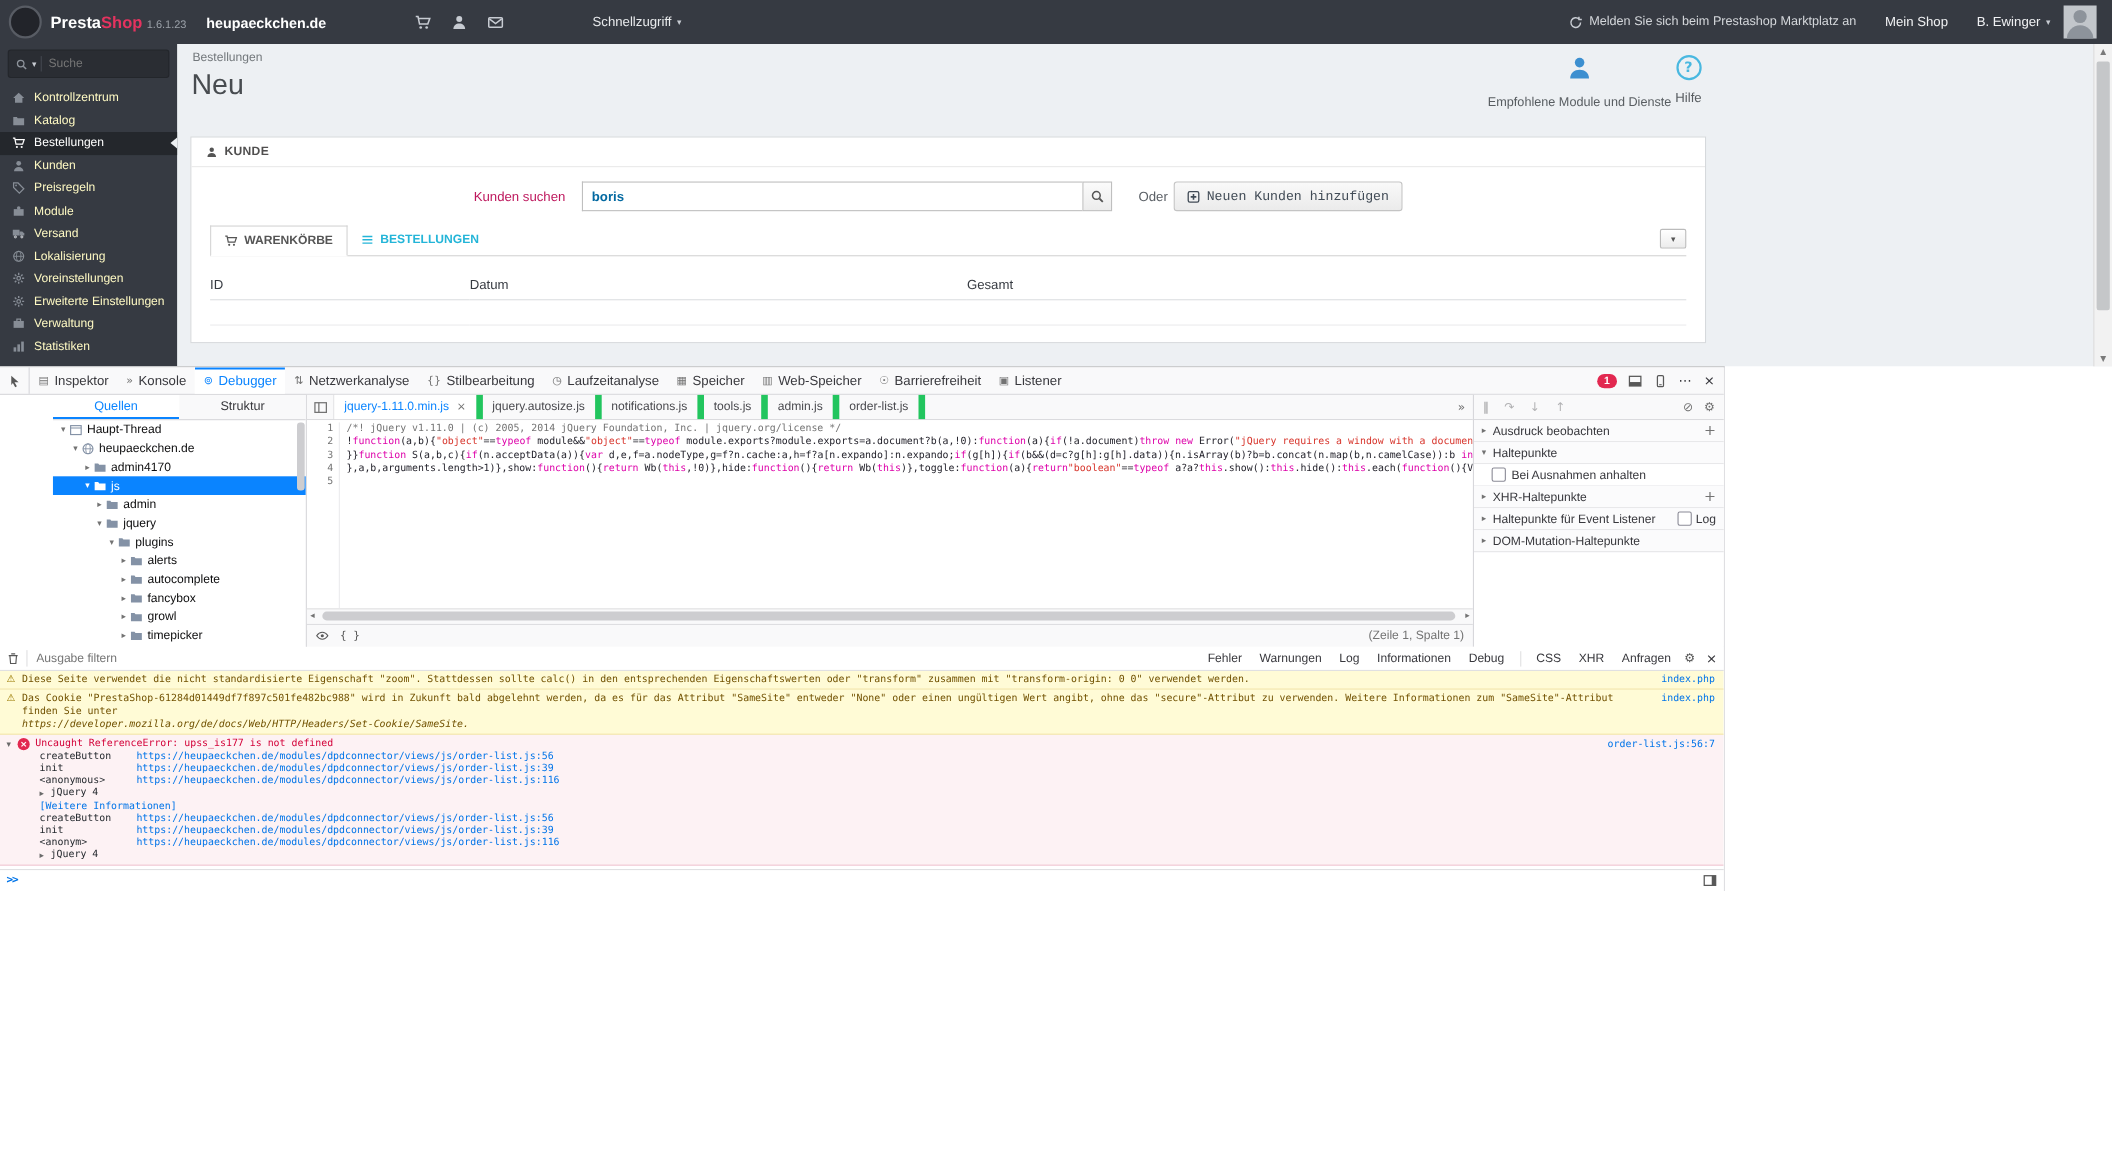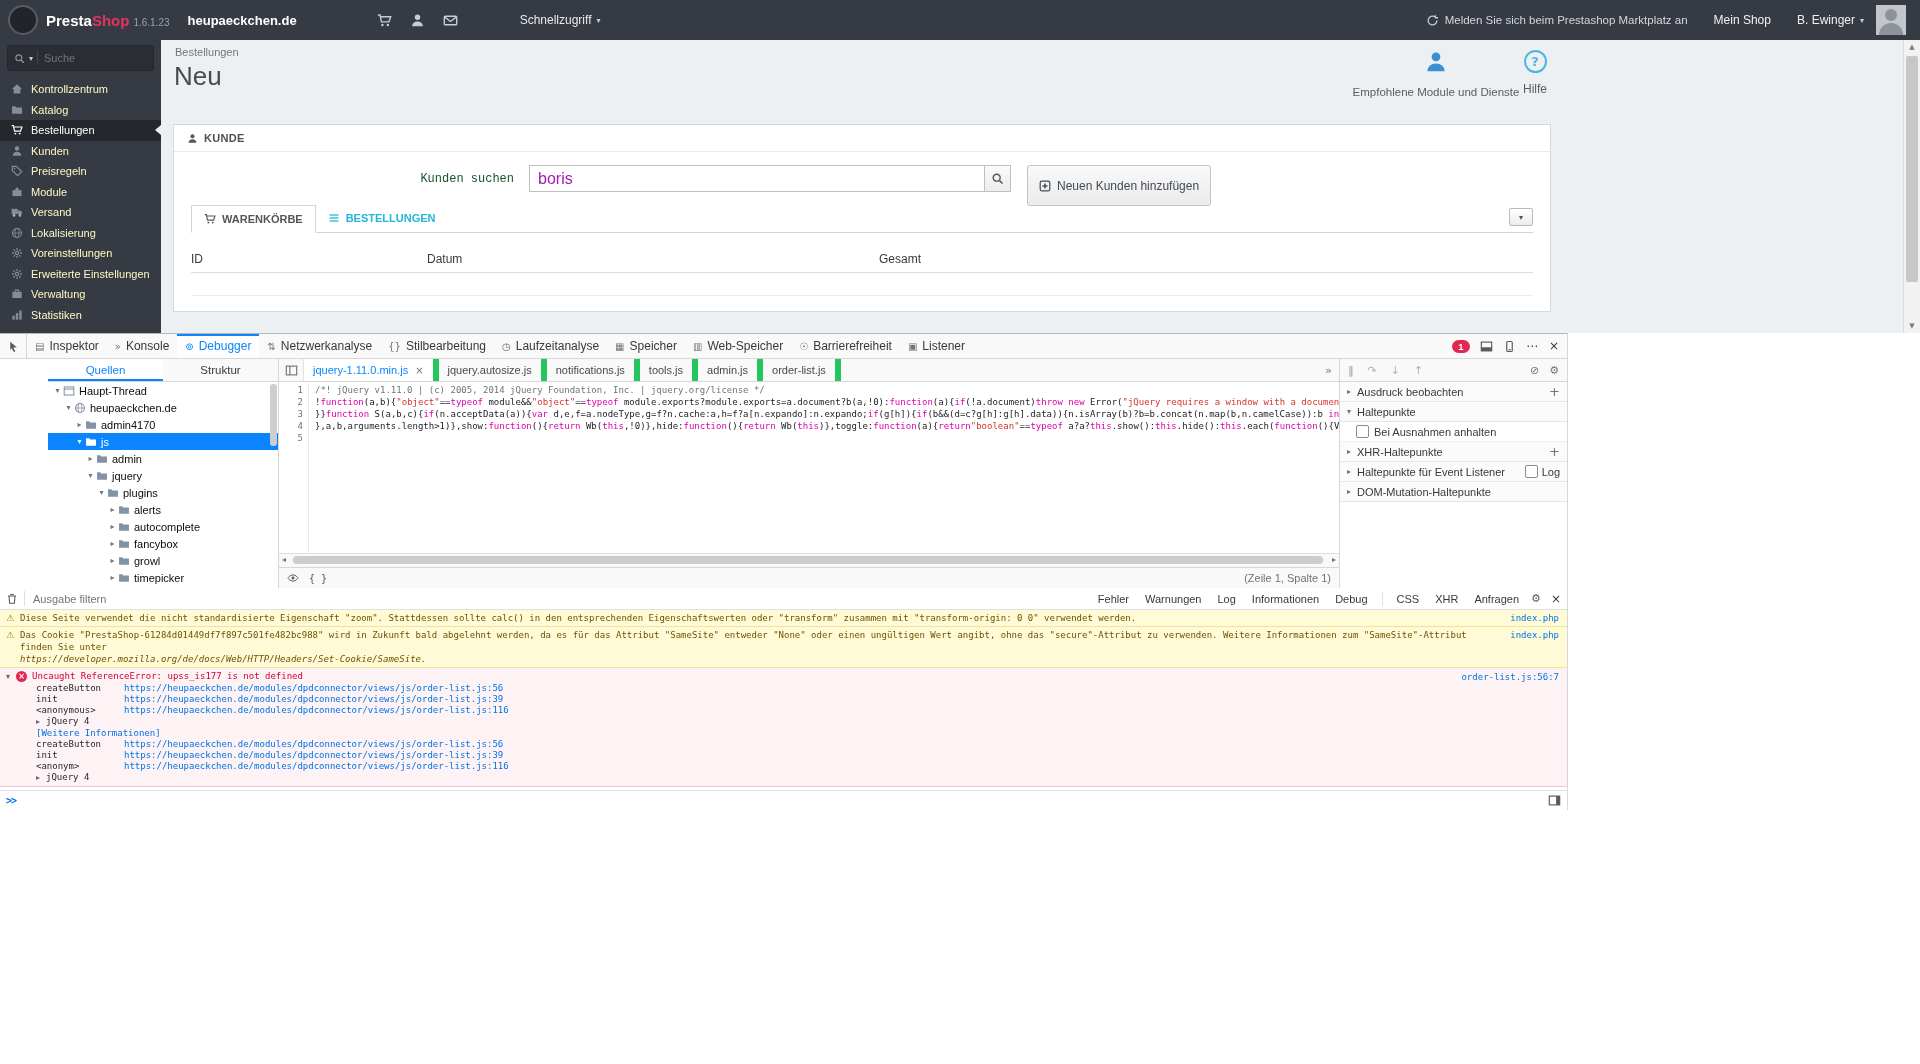--- a/index.html
+++ b/index.html
@@ -11,21 +11,21 @@
 
   
   .topbar{position:absolute;left:0;top:0;width:1920px;height:40px;background:#363a42;display:flex;align-items:center;color:#fff;}
   .logo{width:26px;height:26px;border-radius:50%;background:#22242a;border:2px solid #585c64;margin-left:8px;flex:0 0 auto;}
   .brand{margin-left:8px;font-size:15px;font-weight:bold;white-space:nowrap;}
   .brand .shop{color:#e4335f;}
   .brand .ver{font-size:10px;font-weight:normal;color:#9aa0a8;margin-left:4px;}
   .shopname{margin-left:18px;font-size:13px;font-weight:bold;}
   .tb-icons{display:flex;gap:18px;margin-left:80px;color:#c7cbd2;}
   .tb-icons .ic{width:15px;height:15px;cursor:pointer;}
-  .quick{margin-left:62px;font-size:12px;color:#e8eaec;display:flex;align-items:center;gap:5px;cursor:pointer;}
+  .quick{margin-left:81px;font-size:12px;color:#e8eaec;display:flex;align-items:center;gap:5px;cursor:pointer;}
   .tb-right{margin-left:auto;display:flex;align-items:center;font-size:11.5px;color:#d4d7db;}
   .mkt{display:flex;align-items:center;gap:6px;cursor:pointer;}
   .mkt .ic{width:13px;height:13px;color:#c7cbd2;}
   .myshop{margin-left:26px;font-size:12px;color:#f0f1f3;cursor:pointer;}
   .userbox{margin-left:26px;font-size:12px;color:#f0f1f3;display:flex;align-items:center;gap:5px;cursor:pointer;}
   .avatar{width:30px;height:30px;background:#c2c6cb;margin-left:12px;margin-right:14px;position:relative;overflow:hidden;}
   .avatar::before{content:"";position:absolute;left:9px;top:4px;width:12px;height:12px;border-radius:50%;background:#8d939b;}
   .avatar::after{content:"";position:absolute;left:3px;top:18px;width:24px;height:14px;border-radius:12px 12px 0 0;background:#8d939b;}
   .caret{font-size:8px;color:#c7cbd2;}
 
@@ -52,26 +52,26 @@
   .hdr-modules .lbl{margin-top:8px;font-size:11.5px;color:#585d61;white-space:nowrap;}
   .hdr-help{position:absolute;left:1352px;top:10px;width:44px;text-align:center;cursor:pointer;}
   .help-ic{display:inline-block;width:19px;height:19px;border-radius:50%;border:2px solid #49b8e0;color:#49b8e0;font-weight:bold;font-size:13px;line-height:19px;}
   .hdr-help .lbl{margin-top:9px;font-size:12px;color:#585d61;}
 
   .panel{position:absolute;left:12px;top:84px;width:1376px;height:186px;background:#fff;border:1px solid #d6d9dc;}
   .panel-h{height:26px;display:flex;align-items:center;gap:6px;padding:0 13px;border-bottom:1px solid #e9e9e9;color:#504f4f;}
   .panel-h .ic{width:11px;height:11px;color:#555;}
   .panel-h .t{font-size:11px;font-weight:bold;letter-spacing:.3px;}
   .form-row{position:relative;margin-top:13px;height:28px;}
-  .form-row label{position:absolute;left:0;top:7px;width:340px;text-align:right;font-size:12px;color:#14532d;cursor:pointer;font-family:Liberation Mono, monospace;}
+  .form-row label{position:absolute;left:0;top:7px;width:340px;text-align:right;font-size:12px;color:#be185d;cursor:pointer;}
   .igroup{position:absolute;left:355px;top:0;display:flex;}
-  .igroup input{width:438px;height:25px;border:1px solid #bfbfbf;border-right:none;padding:0 8px;font-size:16px;color:#a21caf;font-family:"Liberation Sans",sans-serif;outline:none;}
+  .igroup input{width:438px;height:25px;border:1px solid #bfbfbf;border-right:none;padding:0 8px;font-size:12px;color:#0369a1;font-family:"Liberation Sans",sans-serif;outline:none;font-weight:bold;}
   .igroup button{width:27px;height:27px;border:1px solid #bfbfbf;background:linear-gradient(#fbfbfb,#ececec);color:#555;cursor:pointer;display:flex;align-items:center;justify-content:center;padding:0;}
   .or{position:absolute;left:861px;top:7px;font-size:12px;color:#5b6066;}
-  .btn-add{position:absolute;left:853px;top:0;height:41px;display:flex;align-items:center;gap:6px;padding:0 11px;border:1px solid #c4c4c4;border-radius:3px;background:linear-gradient(#f9f9f9,#ebebeb);font-size:12px;color:#414b56;cursor:pointer;font-family:Liberation Sans, sans-serif;}
+  .btn-add{position:absolute;left:893px;top:0;height:27px;display:flex;align-items:center;gap:6px;padding:0 11px;border:1px solid #c4c4c4;border-radius:3px;background:linear-gradient(#f9f9f9,#ebebeb);font-size:12px;color:#414b56;cursor:pointer;font-family:Liberation Mono, monospace;}
   .btn-add .ic{width:12px;height:12px;color:#414b56;}
   .tabs-row{position:relative;margin:12px 17px 0 17px;border-bottom:1px solid #d4d4d4;height:27px;display:flex;align-items:flex-end;}
   .ptab{display:flex;align-items:center;gap:6px;height:26px;padding:0 12px;font-size:11px;font-weight:bold;color:#24b5d8;cursor:pointer;margin-bottom:-1px;}
   .ptab .ic{width:12px;height:12px;}
   .ptab.active{background:#fff;border:1px solid #d4d4d4;border-bottom:1px solid #fff;color:#555;}
   .caret-btn{position:absolute;right:0;top:3px;width:22px;height:16px;border:1px solid #bbb;border-radius:2px;background:linear-gradient(#fff,#ececec);color:#555;font-size:8px;display:flex;align-items:center;justify-content:center;cursor:pointer;}
   .ctable{margin:13px 17px 0 17px;width:1342px;border-collapse:collapse;table-layout:fixed;}
   .ctable th{font-size:12px;font-weight:400;color:#363a41;text-align:left;height:26px;border-bottom:1px solid #dcdfe1;padding:0;}
   .ctable td{height:20px;border-bottom:1px solid #ebeced;}
 

